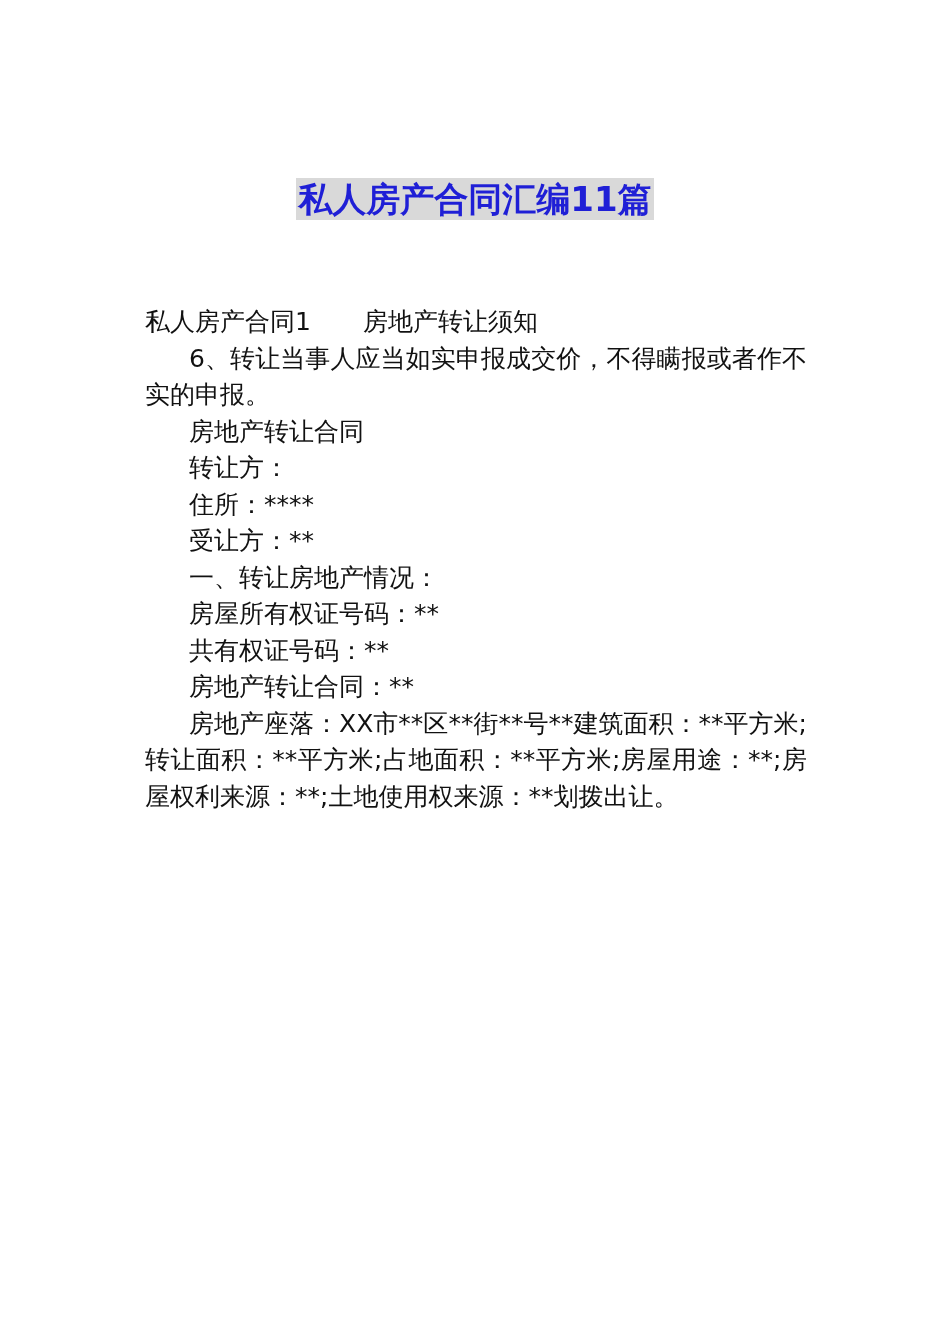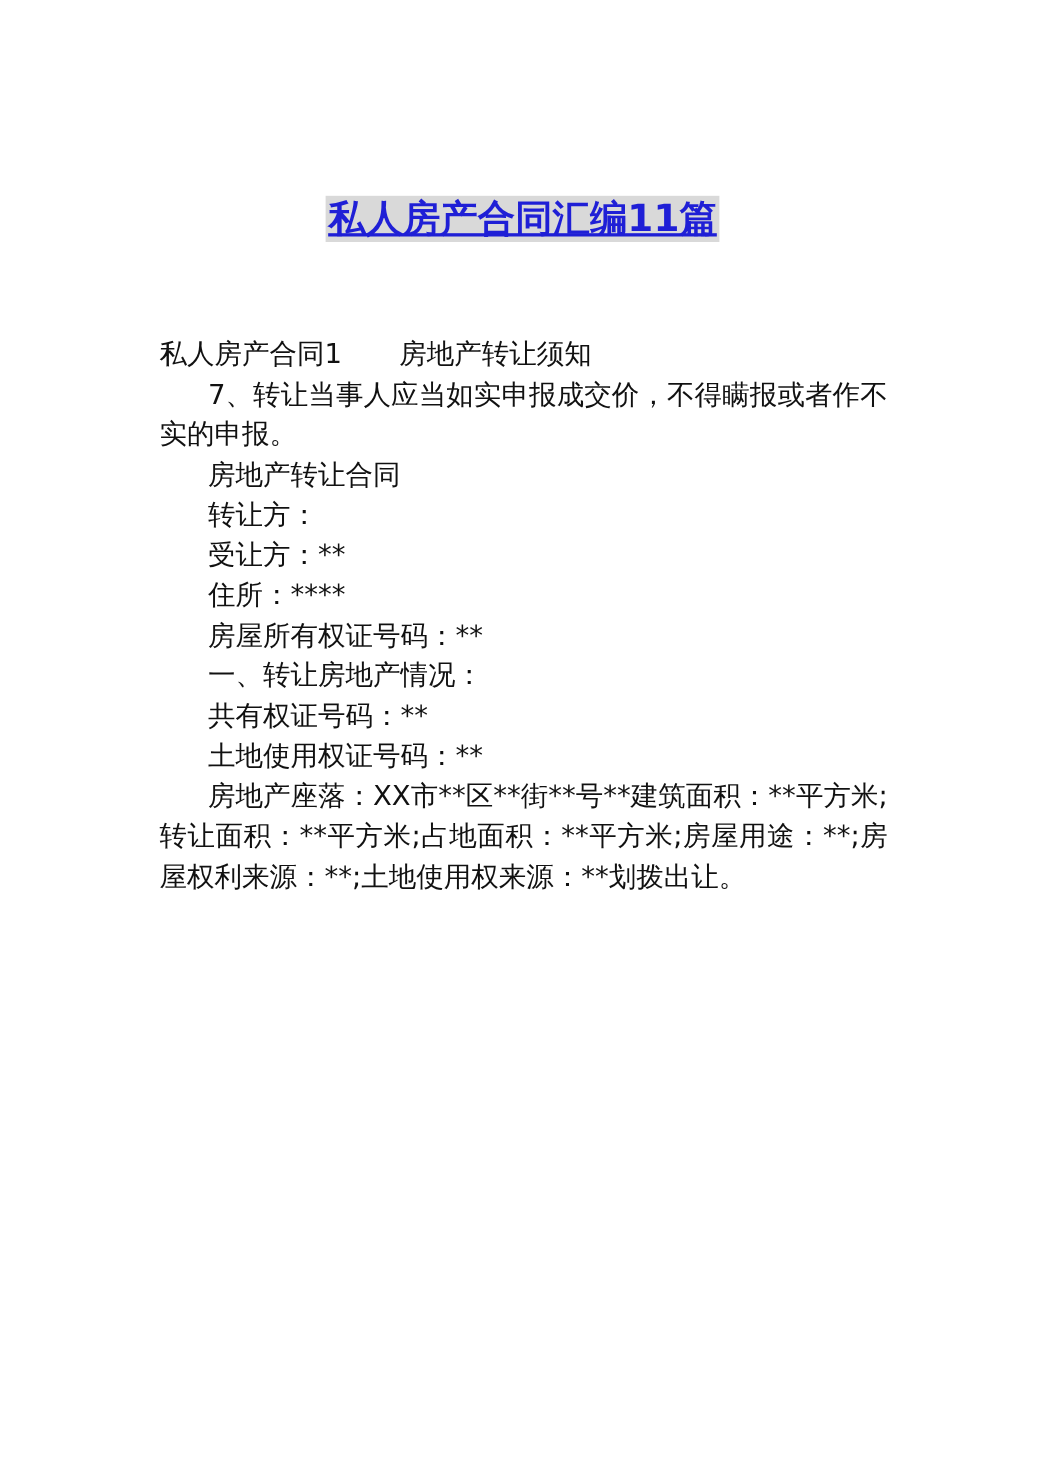--- a/index.html
+++ b/index.html
@@ -33,21 +33,20 @@
     .title {
       display: inline-block;
       background: #d9d9d9;
       color: #1f1fd6;
       font-family: "DejaVu Sans", sans-serif;
       font-weight: bold;
       font-size: 34px;
       line-height: 42px;
       padding: 0 2px;
       letter-spacing: 0px;
-      text-decoration: underline;
     }
     .body {
       position: absolute;
       left: 145px;
       top: 304px;
       width: 662px;
       font-size: 25px;
       line-height: 36.5px;
       text-align: justify;
     }
@@ -70,29 +69,29 @@
 <div class="page">
 
   <div class="title-wrap">
     <span class="title">私人房产合同汇编11篇</span>
   </div>
 
   <div class="body">
 
     <p class="line heading-line"><span>私人房产合同1</span><span class="gap"></span><span>房地产转让须知</span></p>
 
-    <p class="line indent">7、转让当事人应当如实申报成交价，不得瞒报或者作不实的申报。</p>
+    <p class="line indent">6、转让当事人应当如实申报成交价，不得瞒报或者作不实的申报。</p>
 
     <p class="line indent">房地产转让合同</p>
     <p class="line indent">转让方：</p>
+    <p class="line indent">住所：****</p>
     <p class="line indent">受让方：**</p>
-    <p class="line indent">住所：****</p>
 
 
+    <p class="line indent">一、转让房地产情况：</p>
     <p class="line indent">房屋所有权证号码：**</p>
-    <p class="line indent">一、转让房地产情况：</p>
     <p class="line indent">共有权证号码：**</p>
-    <p class="line indent">土地使用权证号码：**</p>
+    <p class="line indent">房地产转让合同：**</p>
     <p class="line indent">房地产座落：XX市**区**街**号**建筑面积：**平方米;转让面积：**平方米;占地面积：**平方米;房屋用途：**;房屋权利来源：**;土地使用权来源：**划拨出让。</p>
 
 
   </div>
 </div>
 
 </body></html>

